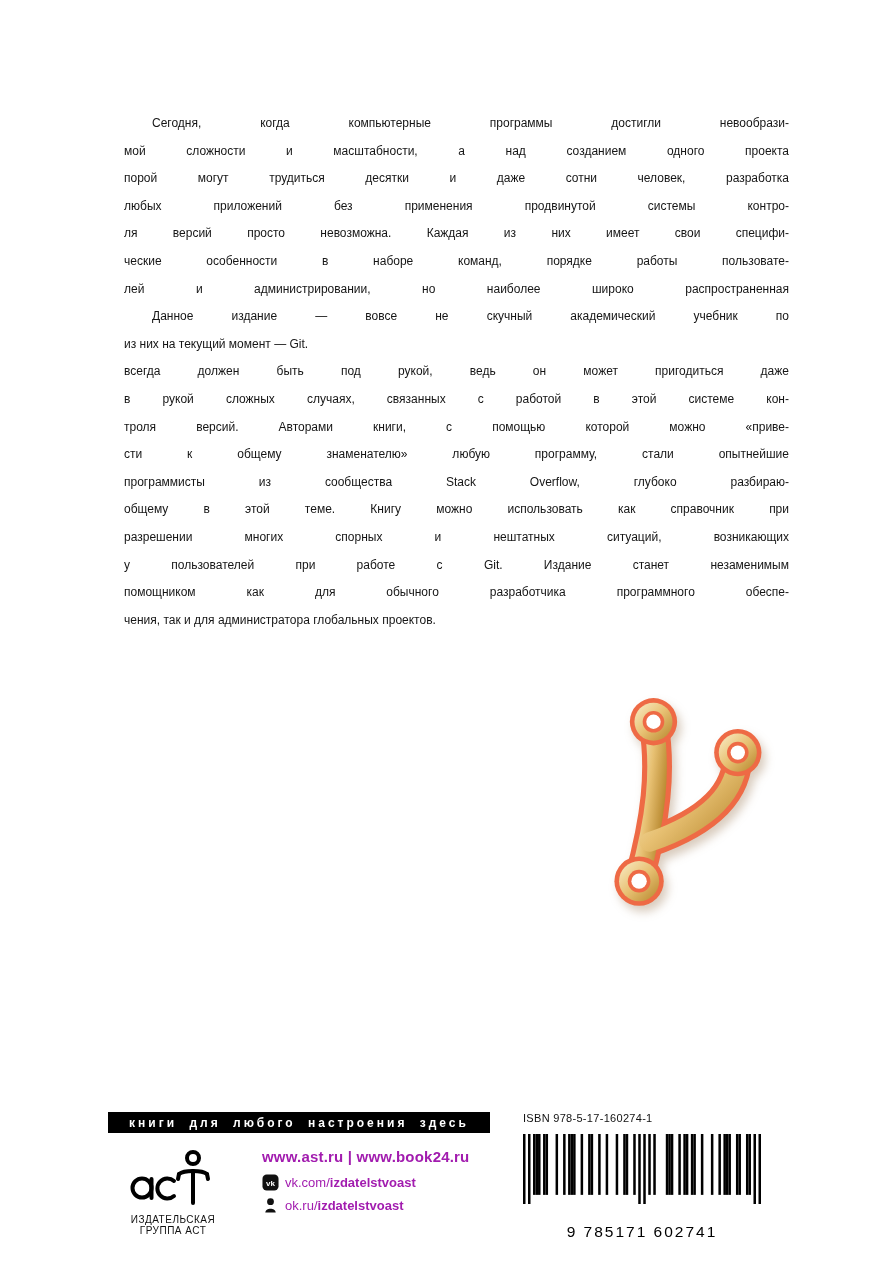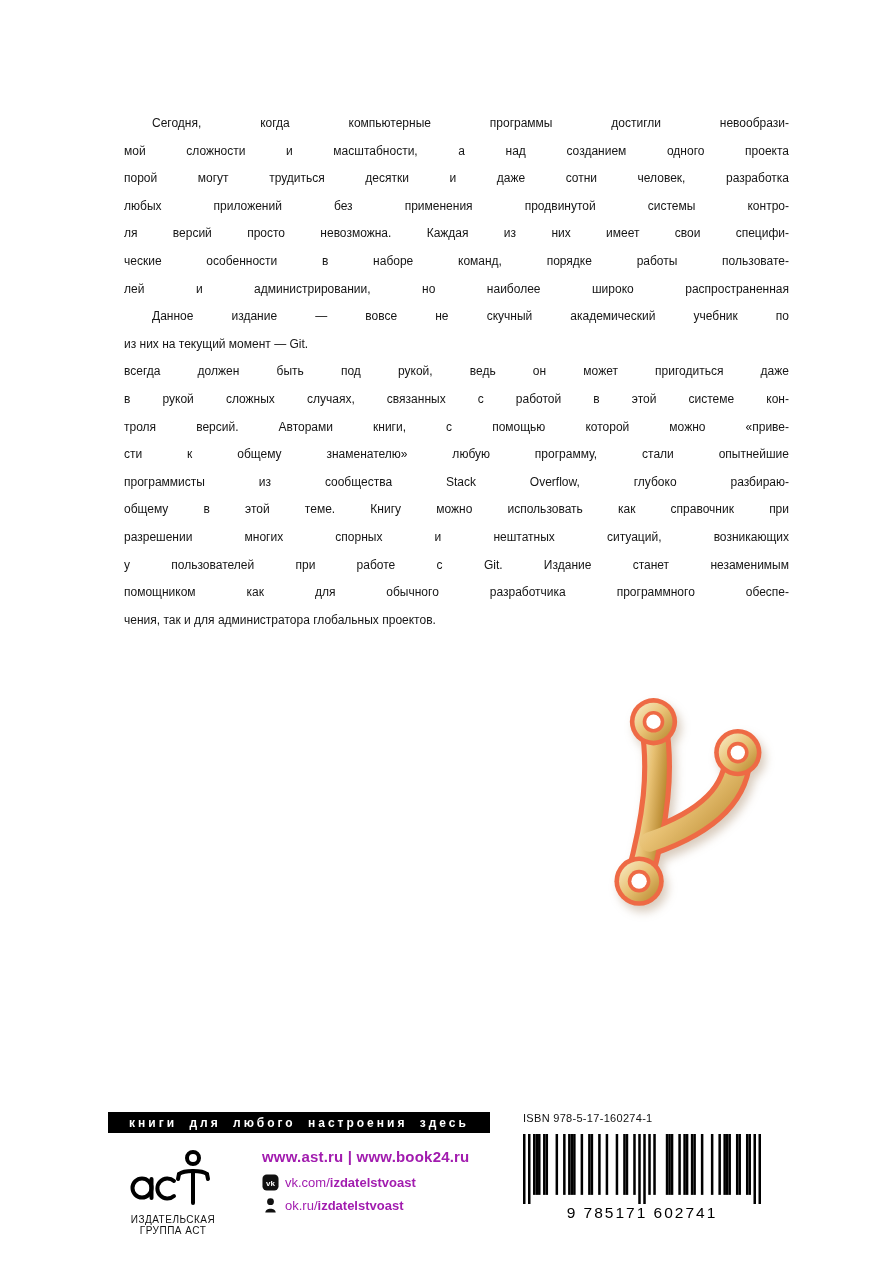--- a/index.html
+++ b/index.html
@@ -36,21 +36,21 @@
     position:absolute;left:523px;top:1112px;font-size:11px;color:#111;
     letter-spacing:.3px;
   }
   .barcode{
     position:absolute;left:523px;top:1134px;width:238px;
   }
   .barcode svg{display:block;}
   .barcode svg rect{fill:#000;}
   .barcode-number{
     width:238px;text-align:center;font-size:15.5px;letter-spacing:2px;
-    margin-top:0;color:#000;
+    margin-top:19px;color:#000;
   }
   .ast-logo{position:absolute;left:124px;top:1148px;width:98px;}
   .ast-logo svg{display:block;margin:0 auto;}
   .ast-caption{
     position:absolute;left:112px;top:1214px;width:122px;text-align:center;
     font-size:10px;letter-spacing:.5px;color:#111;
   }
   .links{position:absolute;left:262px;top:1148px;color:#a21caf;}
   .links .sites{font-size:15px;font-weight:bold;margin-bottom:9px;letter-spacing:.2px;}
   .links .link-row{display:flex;align-items:center;margin-bottom:6px;font-size:13px;}

